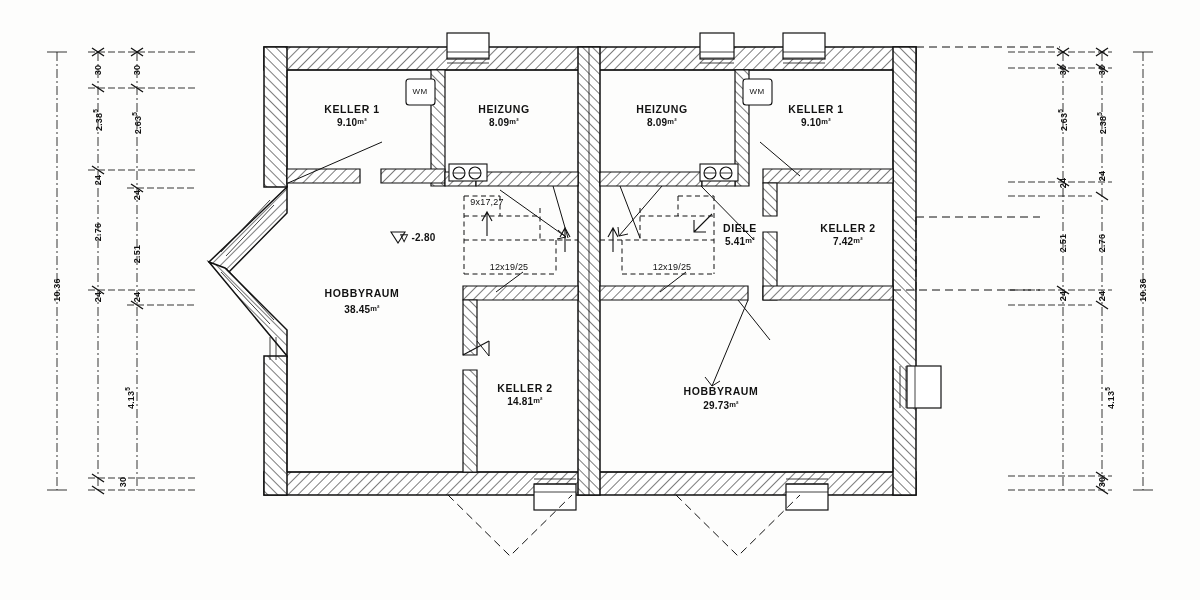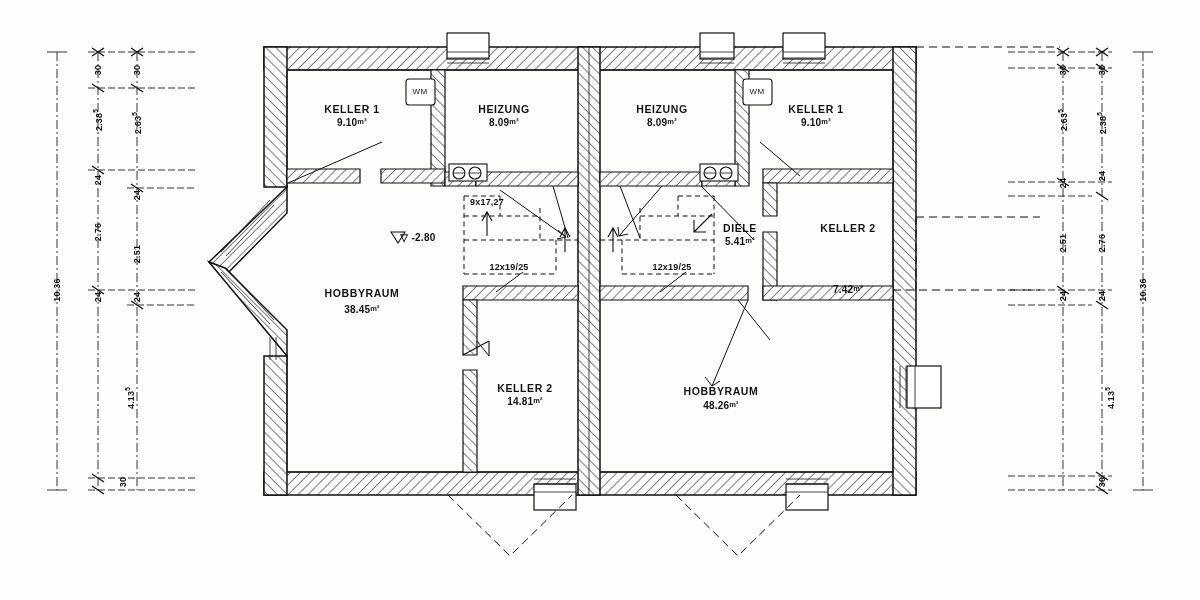--- a/index.html
+++ b/index.html
@@ -59,21 +59,21 @@
     vertical-align: 4px;
   }
   .tiny-label {
     font-size: 8px;
     font-weight: 400;
     letter-spacing: 0.5px;
     transform: translate(-50%, -50%);
   }
   .stair-note {
     font-size: 9px;
-    font-weight: 700;
+    font-weight: 400;
     letter-spacing: 0.2px;
     transform: translate(-50%, -50%);
   }
   .elev-note {
     font-size: 10px;
     font-weight: 600;
     letter-spacing: 0.3px;
     transform: translate(-50%, -50%);
   }
   .dim {
@@ -370,24 +370,24 @@
   <div class="ovl room-label" style="left:362px;top:287px;">HOBBYRAUM</div>
   <div class="ovl room-area" style="left:362px;top:304px;"><span>38.45</span><span class="sq">m²</span></div>
 
   <div class="ovl room-label" style="left:525px;top:382px;">KELLER 2</div>
   <div class="ovl room-area" style="left:525px;top:396px;"><span>14.81</span><span class="sq">m²</span></div>
 
   <div class="ovl room-label" style="left:740px;top:222px;">DIELE</div>
   <div class="ovl room-area" style="left:740px;top:236px;"><span>5.41</span><span class="sq">m²</span></div>
 
   <div class="ovl room-label" style="left:848px;top:222px;">KELLER 2</div>
-  <div class="ovl room-area" style="left:848px;top:236px;margin-top:48px;"><span>7.42</span><span class="sq">m²</span></div>
+  <div class="ovl room-area" style="left:848px;top:236px;"><span>7.42</span><span class="sq">m²</span></div>
 
   <div class="ovl room-label" style="left:721px;top:385px;">HOBBYRAUM</div>
-  <div class="ovl room-area" style="left:721px;top:400px;"><span>48.26</span><span class="sq">m²</span></div>
+  <div class="ovl room-area" style="left:721px;top:400px;"><span>29.73</span><span class="sq">m²</span></div>
 
   <div class="ovl tiny-label" style="left:420px;top:92px;">WM</div>
   <div class="ovl tiny-label" style="left:757px;top:92px;">WM</div>
 
   <div class="ovl stair-note" style="left:487px;top:202px;">9x17,27</div>
   <div class="ovl stair-note" style="left:509px;top:267px;">12x19/25</div>
   <div class="ovl stair-note" style="left:672px;top:267px;">12x19/25</div>
 
   <div class="ovl elev-note" style="left:418px;top:238px;">▽ -2.80</div>
 

